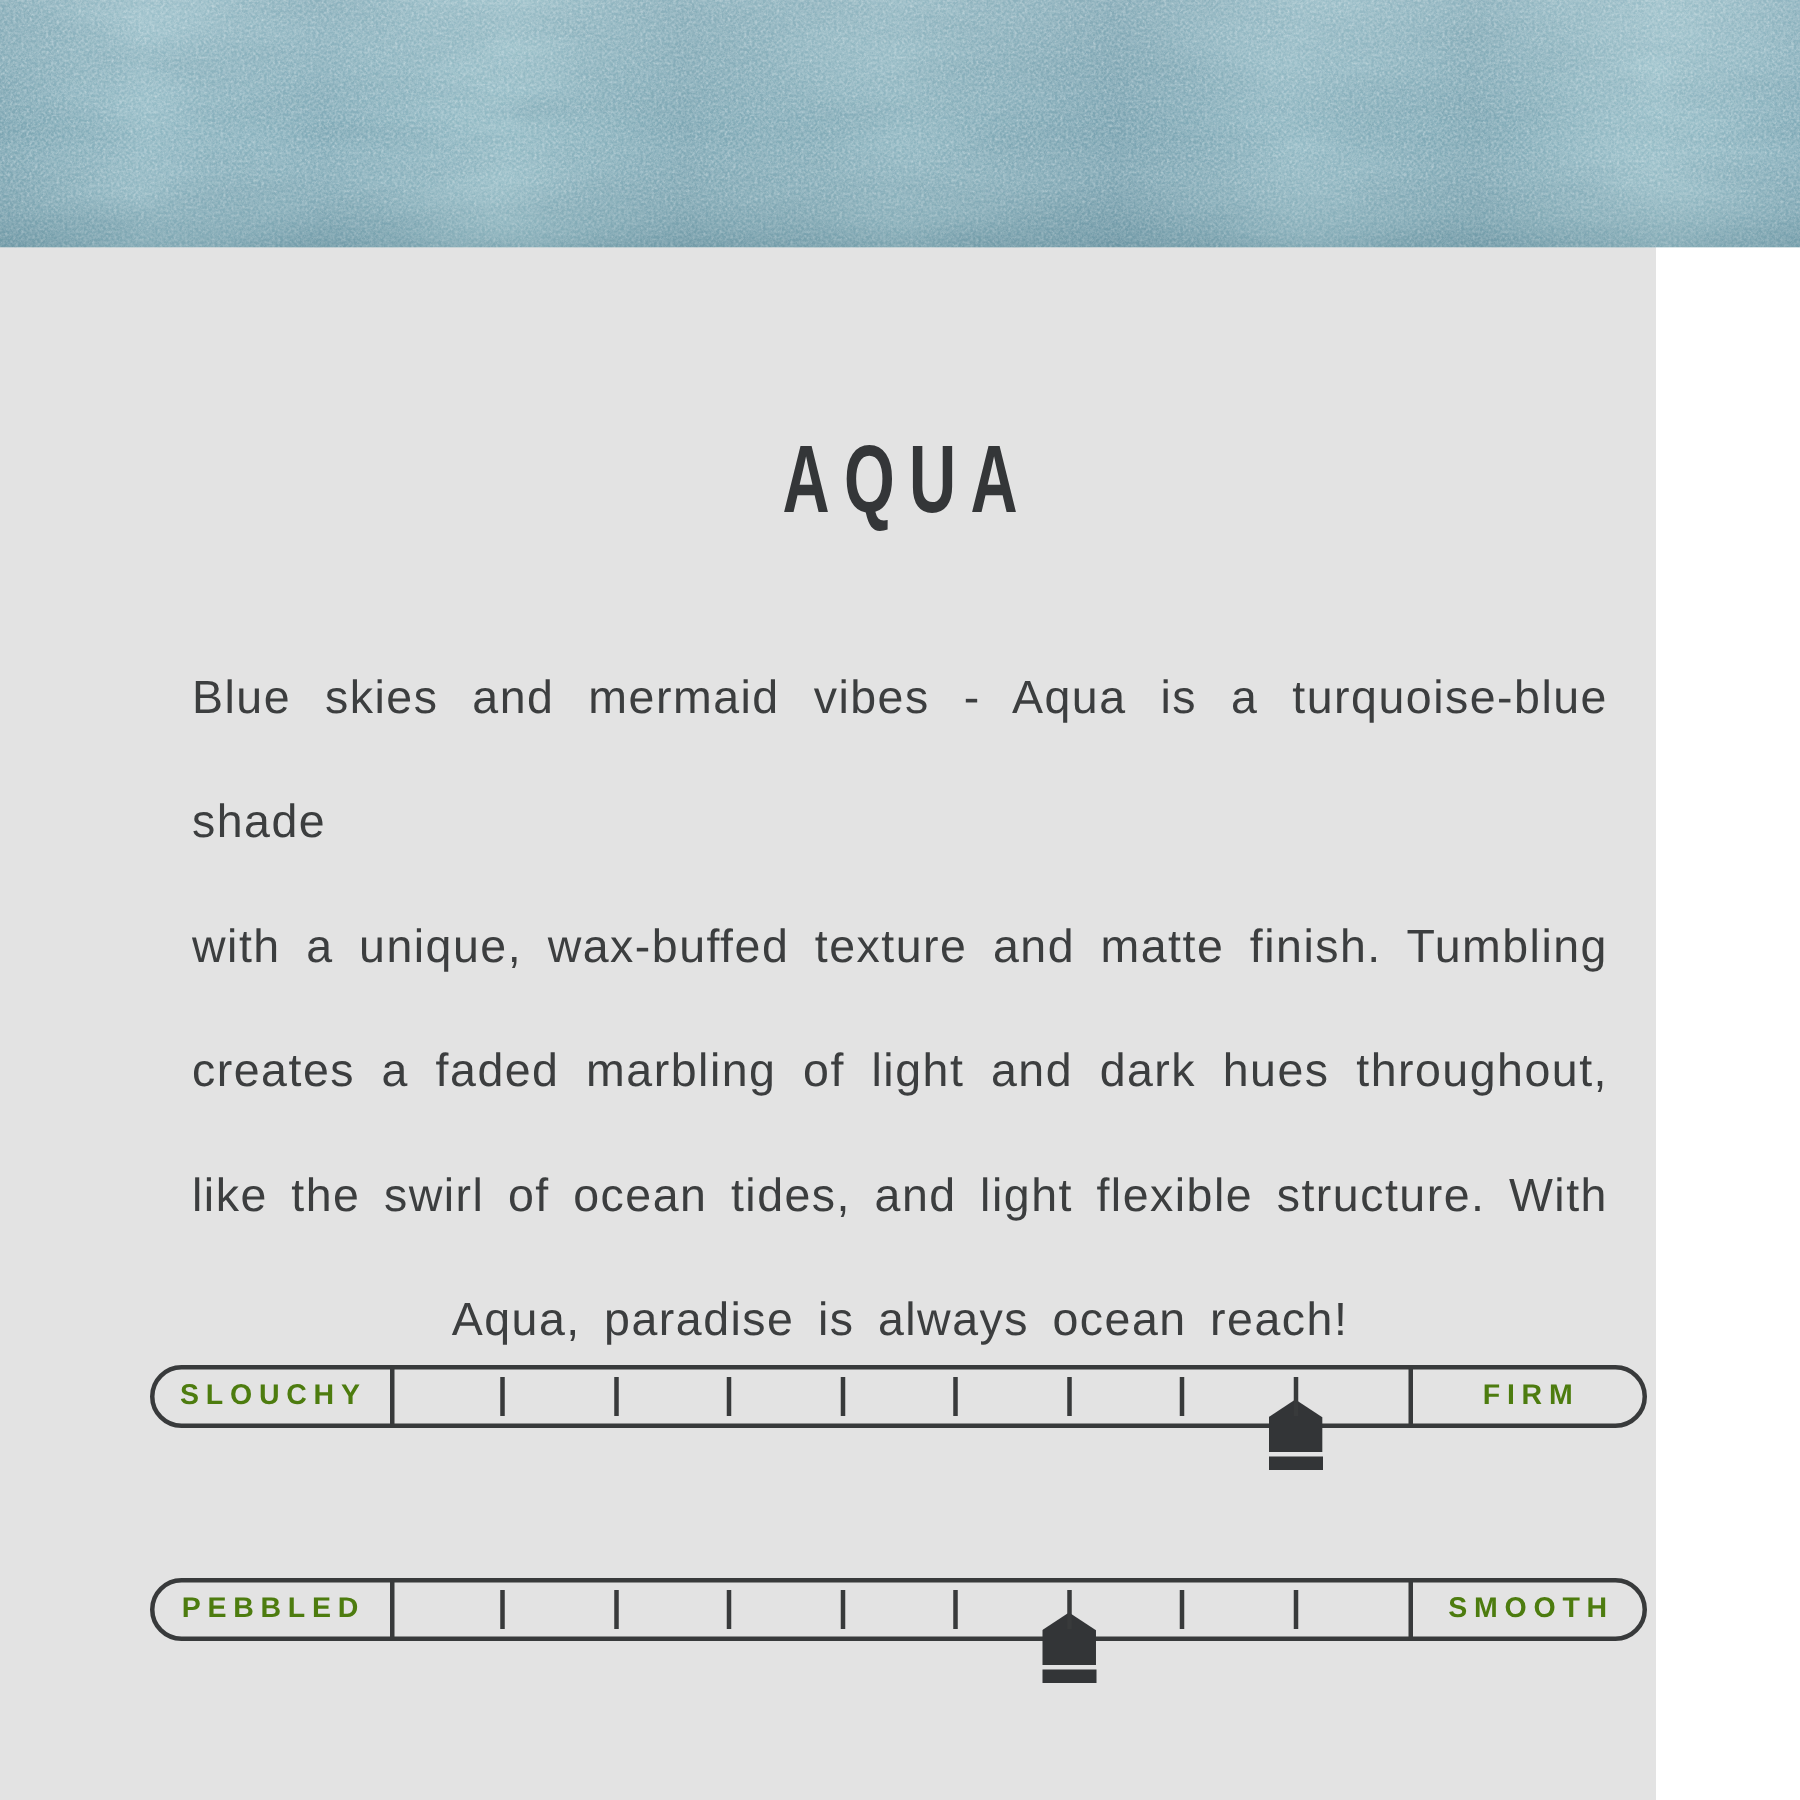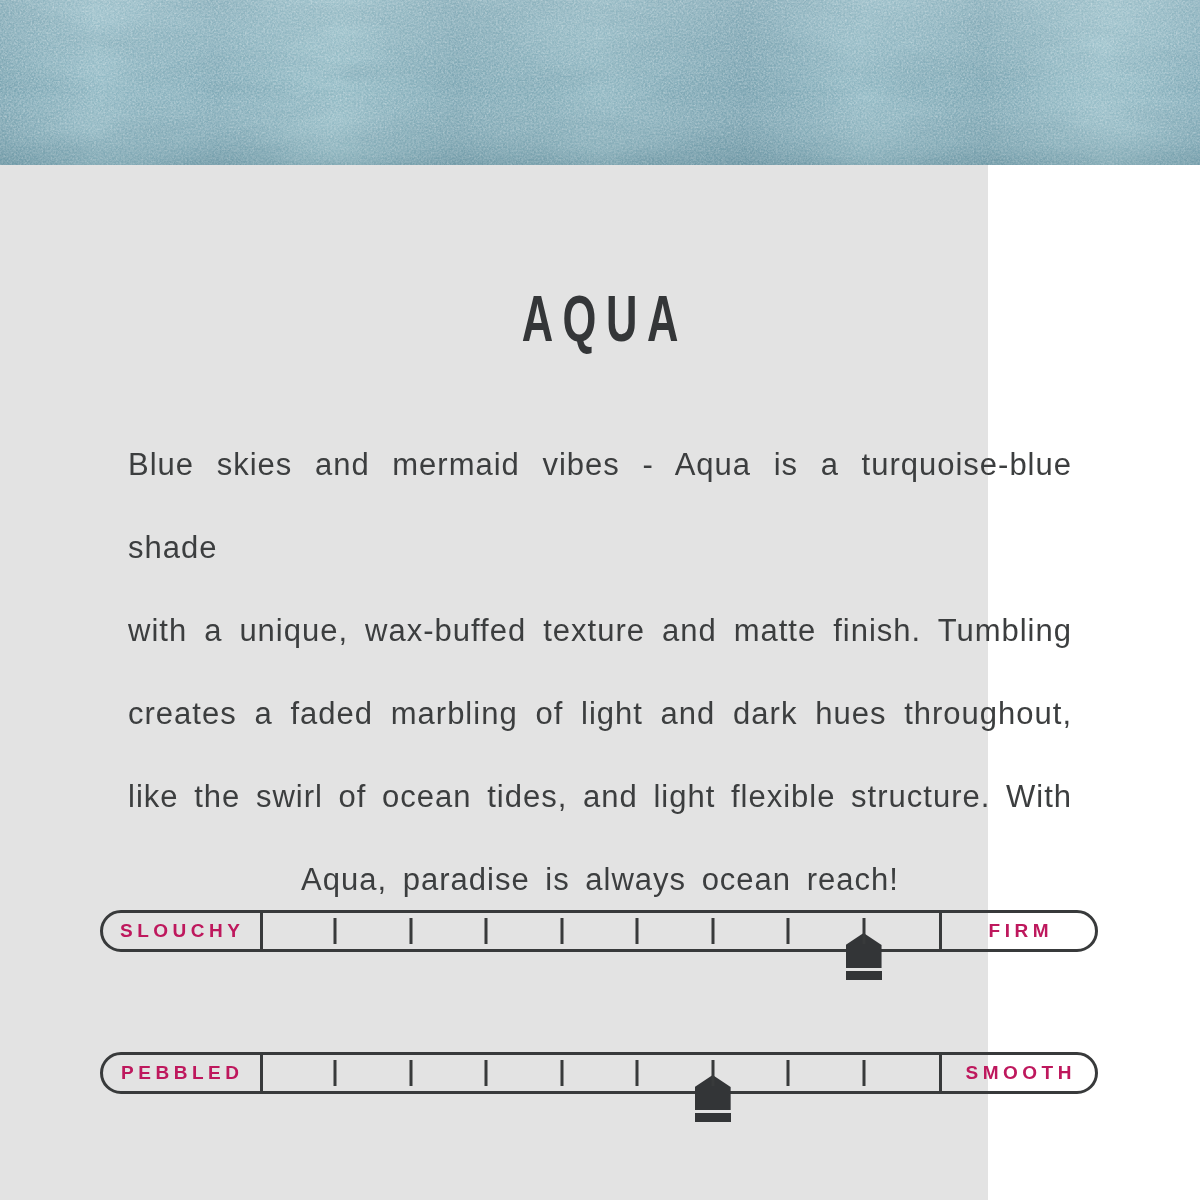--- a/index.html
+++ b/index.html
@@ -1,18 +1,18 @@
 <!DOCTYPE html>
 <html><head>
 <meta charset="utf-8">
 <style>
   html,body{margin:0;padding:0;}
   body{width:1200px;height:1200px;overflow:hidden;}
   .page{
-    position:relative;width:988px;height:1200px;
+    position:relative;width:1104px;height:1200px;
     background:#e3e3e3;
     font-family:"Liberation Sans",sans-serif;
   }
 
   
   .leather{position:absolute;left:0;top:0;width:1200px;height:165px;overflow:hidden;}
   .leather svg{display:block;width:100%;height:100%;}
 
   
   .title{
@@ -40,21 +40,21 @@
   .pill{
     position:absolute;left:0;top:0;width:998px;height:42px;
     box-sizing:border-box;border:3px solid #383a3b;border-radius:22px;
   }
   .sep{position:absolute;top:0;width:3px;height:42px;background:#383a3b;}
   .sep.left{left:160px;}
   .sep.right{left:839px;}
   .slabel{
     position:absolute;top:0;height:42px;
     display:flex;align-items:center;justify-content:center;
-    font-size:19px;font-weight:700;color:#be185d;
+    font-size:19px;font-weight:700;color:#4d7c0f;
     letter-spacing:4.5px;text-indent:4.5px;
   }
   .slabel.left{left:0;width:160px;}
   .slabel.right{left:839px;width:159px;}
   .tick{position:absolute;top:8px;width:3px;height:26px;background:#383a3b;transform:translateX(-50%);}
   .marker{position:absolute;top:23px;width:36px;transform:translateX(-50%);}
   .marker-head{
     width:36px;height:35px;background:#333537;
     clip-path:polygon(50% 0%,100% 34%,100% 100%,0% 100%,0% 34%);
   }

